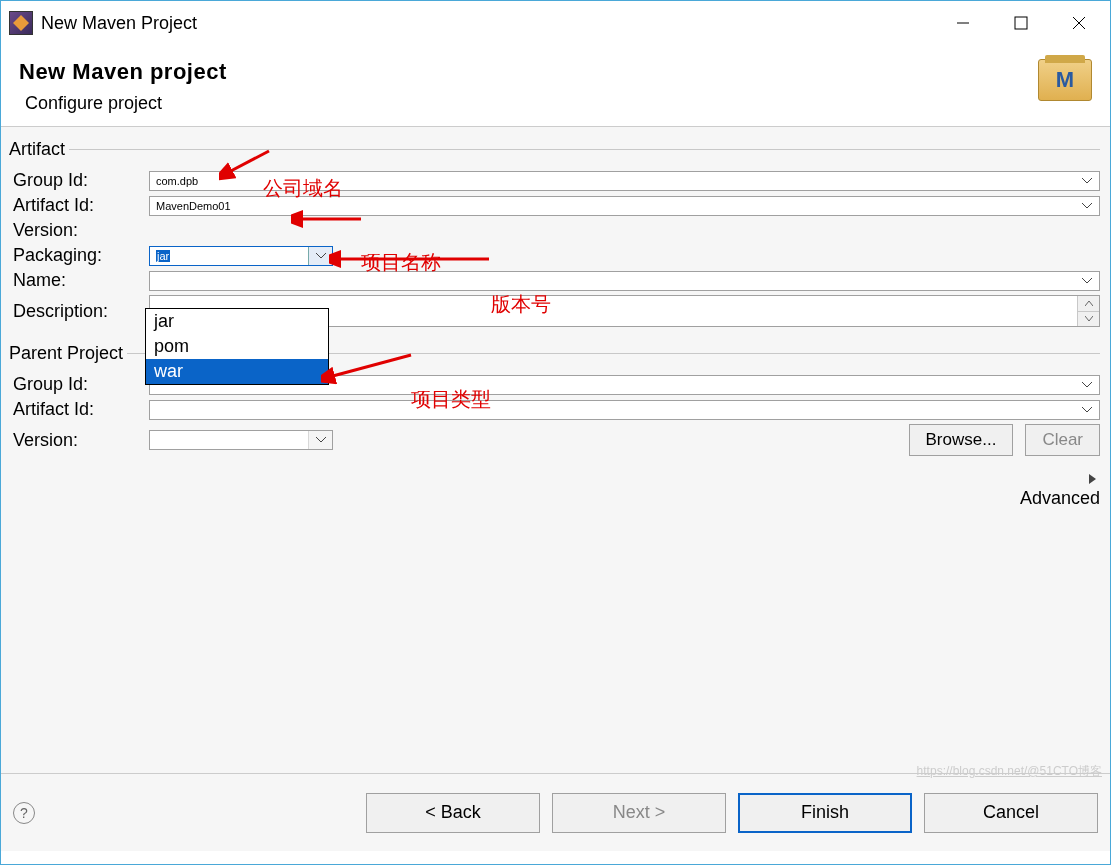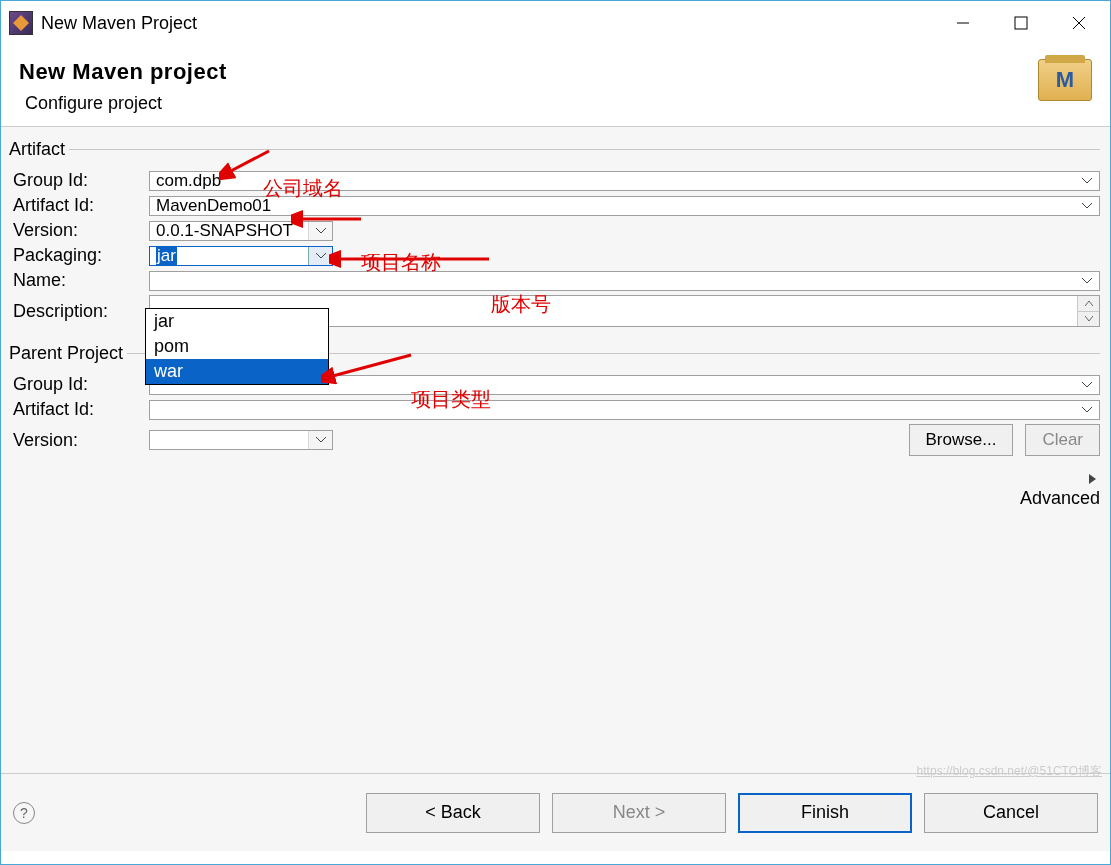--- a/index.html
+++ b/index.html
@@ -85,21 +85,21 @@
 .label {
   width: 132px;
   font-size: 18px;
   color: #000;
   padding-left: 2px;
 }
 .combo, .text-input {
   border: 1px solid #a0a0a0;
   background: #fff;
   height: 20px;
-  font-size: 17px;
+  font-size: 11px;
   padding: 2px 6px;
   display: flex; align-items: center;
   position: relative;
 }
 .text-input { flex: 1; }
 .combo { width: 184px; }
 .combo-full { flex: 1; }
 .drop-arrow {
   position: absolute; right: 0; top: 0; bottom: 0; width: 24px;
   display: flex; align-items: center; justify-content: center;
@@ -254,28 +254,20 @@
         <div class="drop-arrow">
             <svg viewBox="0 0 10 6">
               <path d="M0 0 L5 5 L10 0" fill="none" stroke="#444"></path>
             </svg>
           </div>
       </div>
     </div>
 
     <div class="row">
       <div class="label">Version:</div>
-      <div class="combo" style="overflow:hidden;">
-        <span style="white-space:nowrap;">0.0.1-SNAPSHOT</span>
-        <div class="drop-arrow">
-            <svg viewBox="0 0 10 6">
-              <path d="M0 0 L5 5 L10 0" fill="none" stroke="#444"></path>
-            </svg>
-          </div>
-      </div>
     </div>
 
     <div class="row">
       <div class="label">Packaging:</div>
       <div class="combo" style="border-color:#0a64c8;">
         <span class="selected-text">jar</span>
         <div class="drop-arrow" style="background:#e4ecf7;border-left-color:#7aa;">
             <svg viewBox="0 0 10 6">
               <path d="M0 0 L5 5 L10 0" fill="none" stroke="#444"></path>
             </svg>

